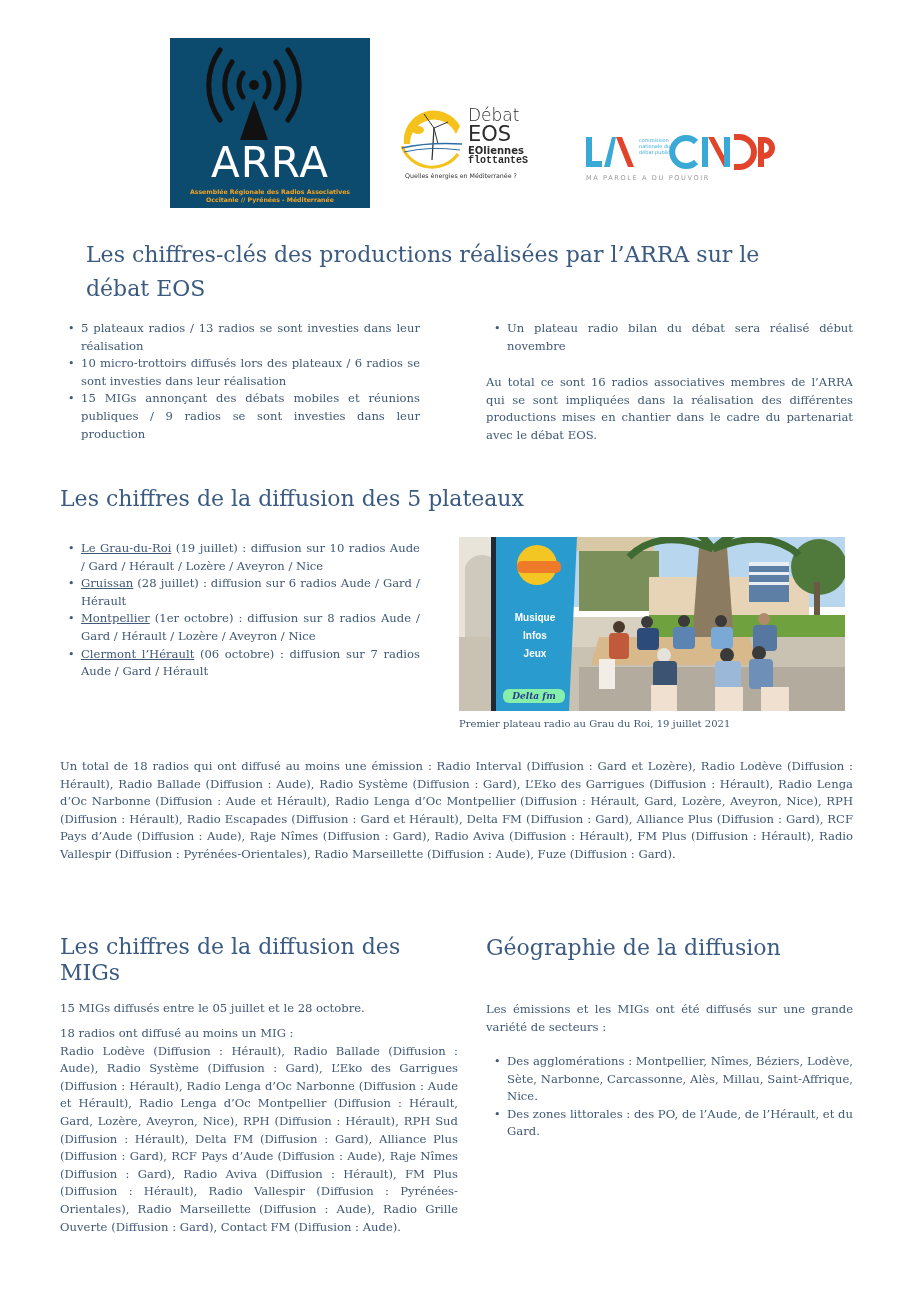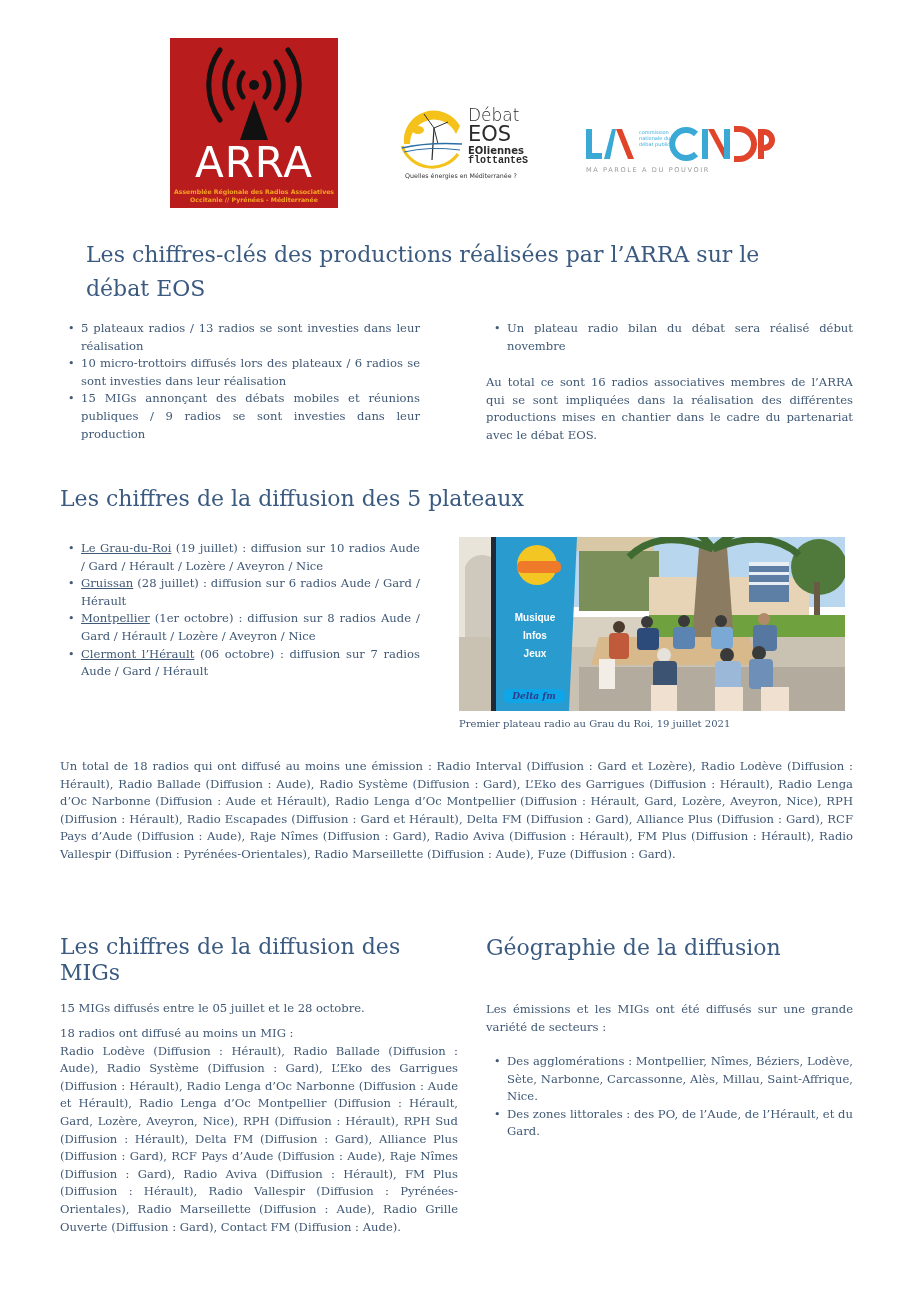--- a/index.html
+++ b/index.html
@@ -2,39 +2,39 @@
 <html><head>
   <meta charset="utf-8">
   <style>
     * { box-sizing: border-box; margin: 0; padding: 0; }
     html, body { width: 918px; height: 1300px; background: #ffffff; overflow: hidden; }
     body { position: relative; font-family: "DejaVu Serif", serif; color: #3b5373; }
 
     .abs { position: absolute; }
 
     
-    .arra-logo { left: 170px; top: 38px; width: 168px; height: 170px; background: #b91c1c; overflow: hidden; }
+    .arra-logo { left: 170px; top: 38px; width: 200px; height: 170px; background: #0c4a6e; overflow: hidden; }
     .arra-logo svg { position: absolute; left: 0; top: 0; }
     .arra-logo .arra-word { position: absolute; left: 0; width: 100%; top: 103px; text-align: center; color: #ffffff;
       font-family: "DejaVu Sans", sans-serif; font-size: 42px; letter-spacing: 1px; line-height: 44px; }
     .arra-logo .arra-sub { position: absolute; left: 0; width: 100%; text-align: center; color: #f5a623;
       font-family: "DejaVu Sans", sans-serif; font-size: 6.2px; font-weight: bold; line-height: 8px; }
     .arra-logo .arra-sub.l1 { top: 150px; }
     .arra-logo .arra-sub.l2 { top: 158px; }
 
     .eos-logo { left: 398px; top: 104px; width: 126px; height: 80px; }
     .eos-logo .eos-word { position: absolute; left: 70px; font-family: "DejaVu Sans", sans-serif; color: #2b2b2b; line-height: 1; }
     .eos-logo .w1 { top: 3px; font-size: 17px; font-weight: 300; }
     .eos-logo .w2 { top: 20px; font-size: 21px; }
     .eos-logo .w3 { top: 42px; font-size: 10px; font-weight: bold; }
     .eos-logo .w4 { top: 52px; font-size: 10px; font-weight: bold; font-family: Liberation Mono, monospace; }
     .eos-logo .eos-tag { position: absolute; left: 0; top: 68px; width: 126px; text-align: center;
       font-family: "DejaVu Sans", sans-serif; font-size: 6.3px; color: #333; }
 
-    .cndp-logo { left: 584px; top: 124px; width: 195px; height: 54px; }
+    .cndp-logo { left: 584px; top: 132px; width: 195px; height: 54px; }
     .cndp-logo .cndp-small { position: absolute; left: 55px; top: 5px; font-family: "DejaVu Sans", sans-serif;
       font-size: 5px; line-height: 6px; color: #3aa9d6; }
     .cndp-logo .cndp-slogan { position: absolute; left: 2px; top: 42px; font-family: "DejaVu Sans", sans-serif;
       font-size: 6.6px; letter-spacing: 1.6px; color: #9a9a9a; white-space: nowrap; }
 
     
     h1, h2 { font-family: "DejaVu Serif", serif; font-weight: normal; color: #3b5a80; }
     .h-main { left: 86px; top: 238px; width: 730px; font-size: 22px; line-height: 34px; }
     .h-plateaux { left: 60px; top: 484px; width: 600px; font-size: 22px; line-height: 30px; }
     .h-migs { left: 60px; top: 934px; width: 380px; font-size: 22px; line-height: 26px; }
@@ -215,21 +215,21 @@
 
     <polygon points="37,0 118,0 110,174 37,174" fill="#2a9bcf"></polygon>
     <circle cx="78" cy="28" r="20" fill="#f3c623"></circle>
     <rect x="58" y="24" width="44" height="12" rx="5" fill="#ef7a2a"></rect>
   </svg>
   <div style="position:absolute;left:40px;top:72px;width:72px;text-align:center;color:#fff;font-family:Liberation Sans, sans-serif;font-weight:bold;font-size:10px;line-height:18px;">
     <div>Musique</div>
     <div>Infos</div>
     <div>Jeux</div>
   </div>
-  <div style="position:absolute;left:44px;top:152px;width:62px;height:14px;background:#0ea5e9;border-radius:6px;color:#2a3f8a;font-family:'DejaVu Serif',serif;font-style:italic;font-weight:bold;font-size:9px;line-height:14px;text-align:center;">Delta fm</div>
+  <div style="position:absolute;left:44px;top:152px;width:62px;height:14px;background:#86efac;border-radius:6px;color:#2a3f8a;font-family:'DejaVu Serif',serif;font-style:italic;font-weight:bold;font-size:9px;line-height:14px;text-align:center;">Delta fm</div>
 </div>
 
 <div class="abs caption">Premier plateau radio au Grau du Roi, 19 juillet 2021</div>
 
 <p class="abs txt radios-total">Un total de 18 radios qui ont diffusé au moins une émission : Radio Interval (Diffusion : Gard et Lozère), Radio Lodève (Diffusion : Hérault), Radio Ballade (Diffusion : Aude), Radio Système (Diffusion : Gard), L’Eko des Garrigues (Diffusion : Hérault), Radio Lenga d’Oc Narbonne (Diffusion : Aude et Hérault), Radio Lenga d’Oc Montpellier (Diffusion : Hérault, Gard, Lozère, Aveyron, Nice), RPH (Diffusion : Hérault), Radio Escapades (Diffusion : Gard et Hérault), Delta FM (Diffusion : Gard), Alliance Plus (Diffusion : Gard), RCF Pays d’Aude (Diffusion : Aude), Raje Nîmes (Diffusion : Gard), Radio Aviva (Diffusion : Hérault), FM Plus (Diffusion : Hérault), Radio Vallespir (Diffusion : Pyrénées-Orientales), Radio Marseillette (Diffusion : Aude), Fuze (Diffusion : Gard).</p>
 
 <h2 class="abs h-migs">Les chiffres de la diffusion des MIGs</h2>
 
 <p class="abs txt migs-p1">15 MIGs diffusés entre le 05 juillet et le 28 octobre.</p>
 <div class="abs txt migs-p2">

